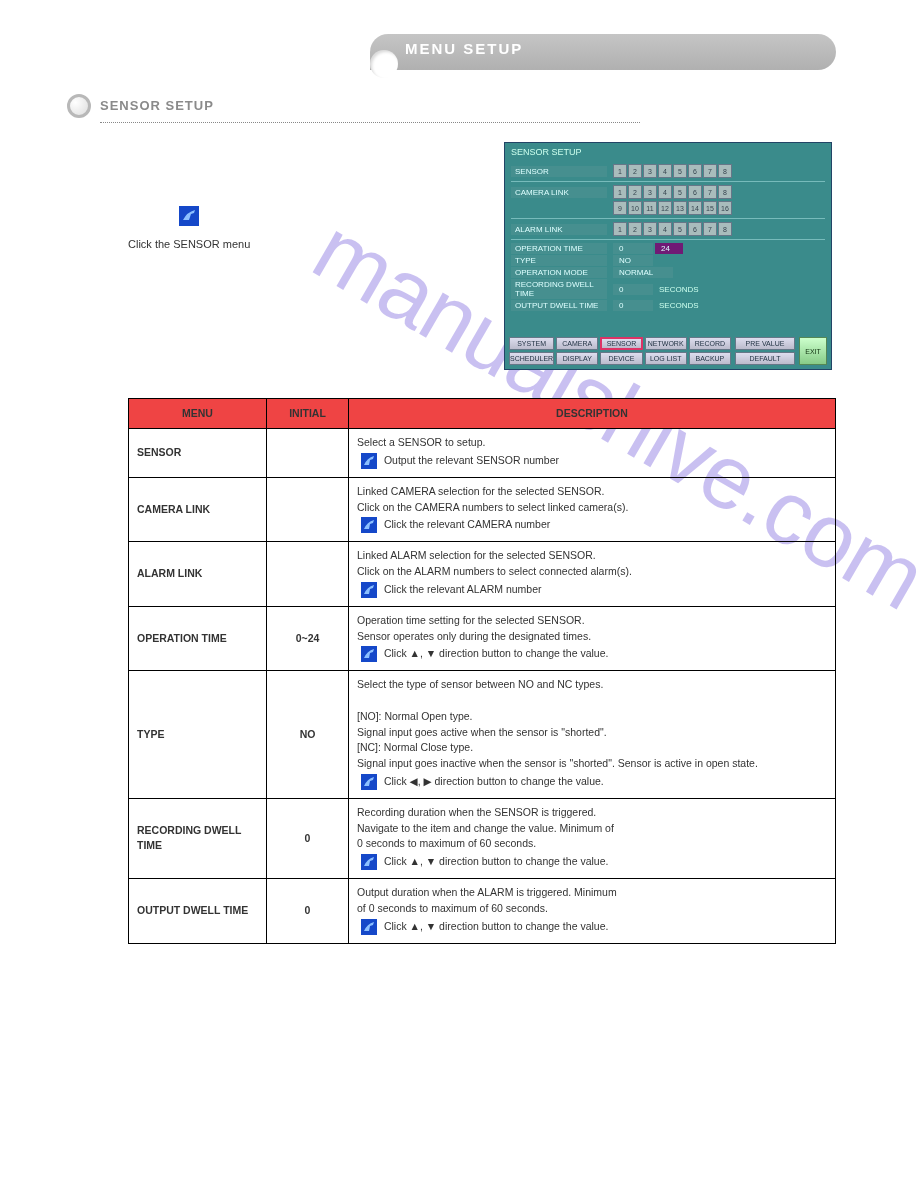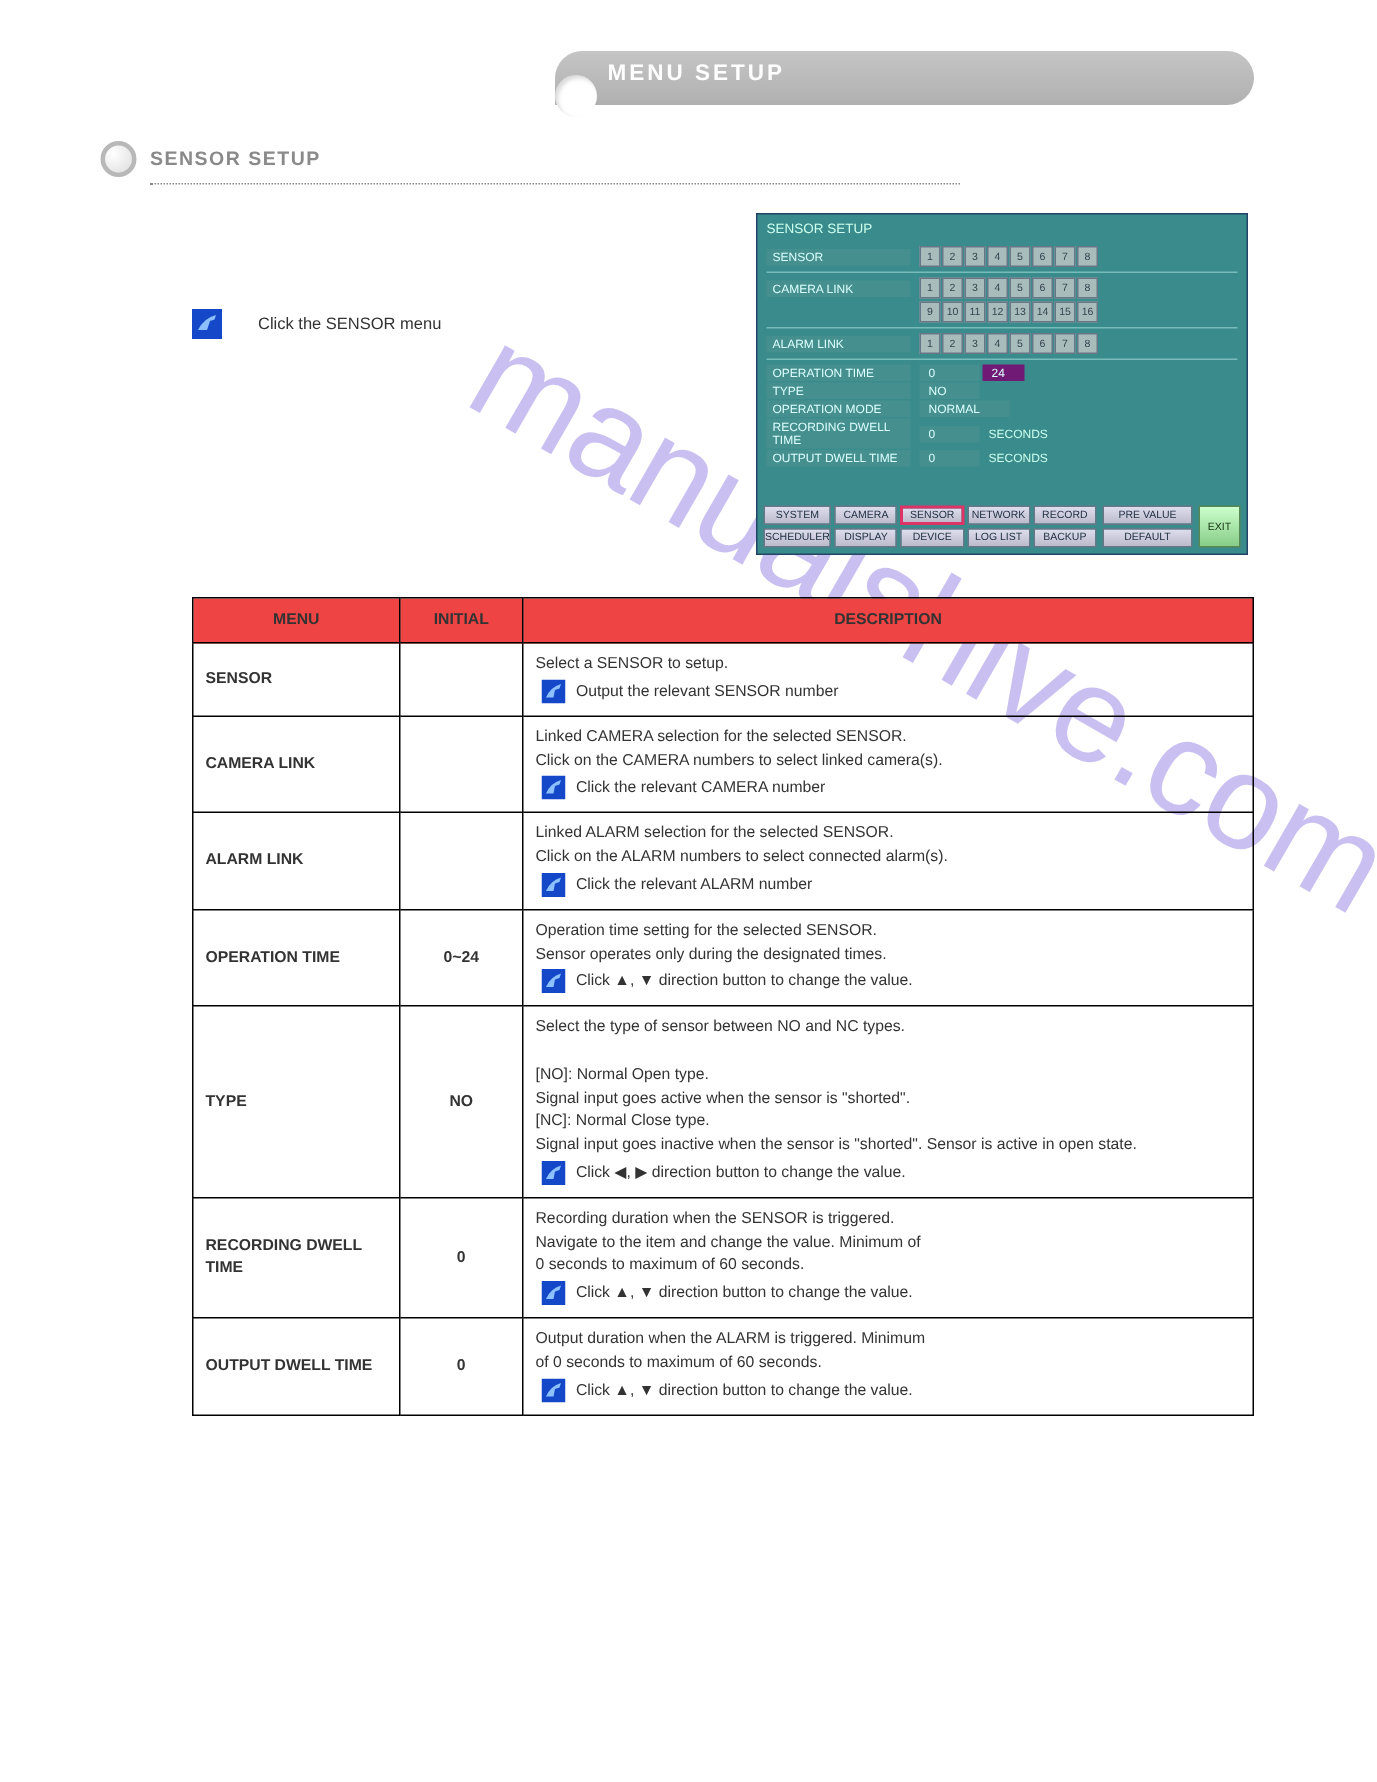--- a/index.html
+++ b/index.html
@@ -72,21 +72,22 @@
     left: 128px;
     width: 340px;
     line-height: 1.5;
   }
   .mouse-icon-row {
     position: absolute;
     left: 128px;
     top: 206px;
     display: flex;
     align-items: center;
-    gap: 24px;
+    gap: 12px;
+    flex-direction: column;
   }
   .mouse-icon {
     width: 20px;
     height: 20px;
     display: inline-flex;
     align-items: center;
     justify-content: center;
     vertical-align: middle;
   }
   .mouse-icon svg { display: block; }

